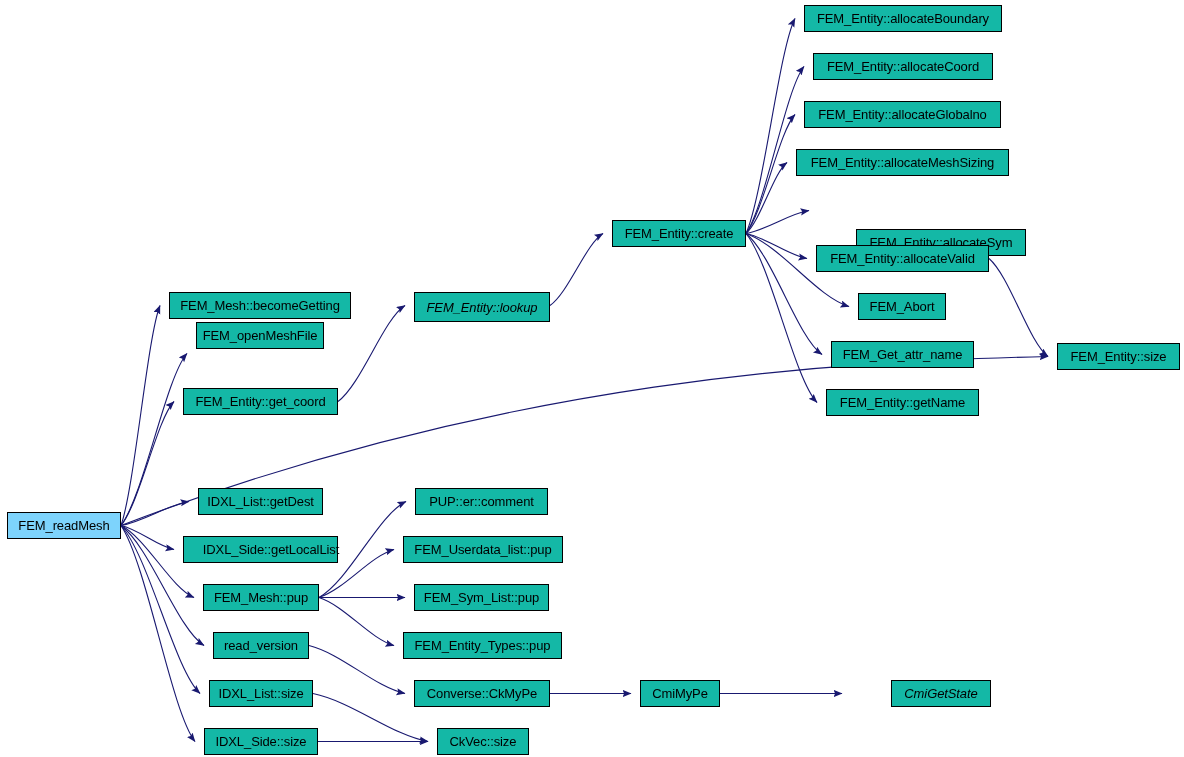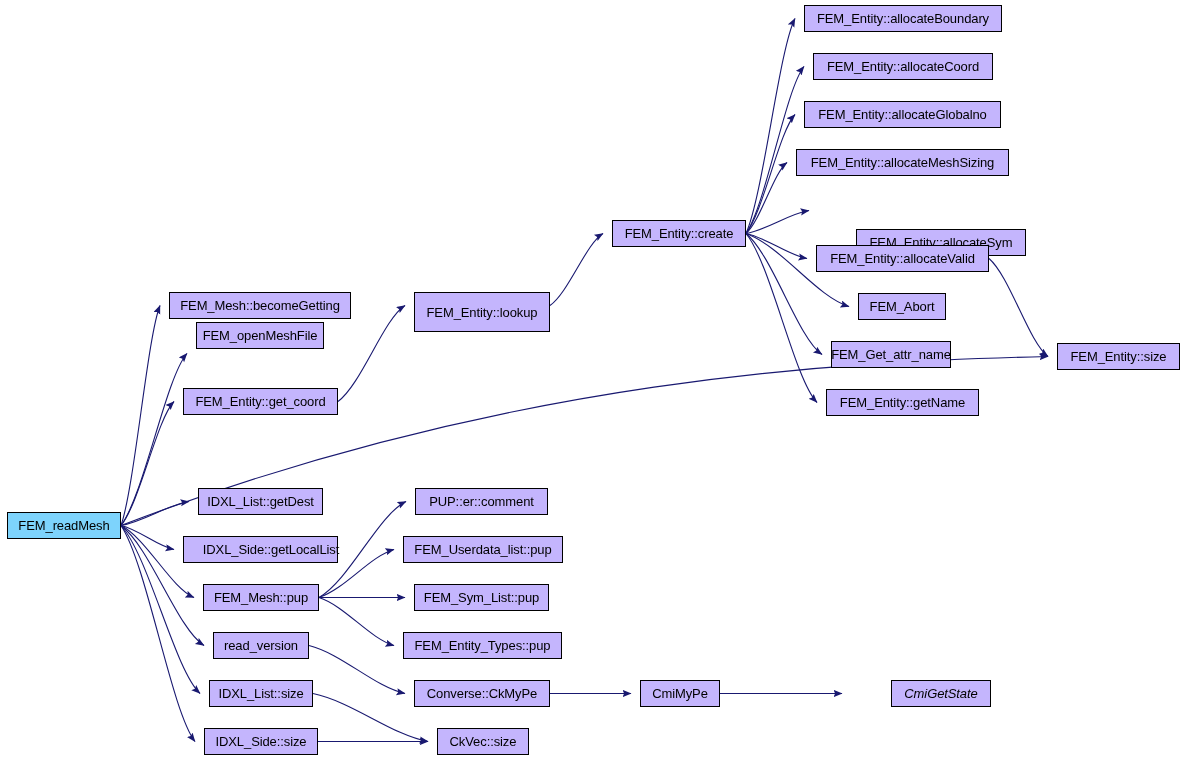--- a/index.html
+++ b/index.html
@@ -20,21 +20,21 @@
     left: 0;
     top: 0;
     width: 1184px;
     height: 757px;
     pointer-events: none;
   }
   .node {
     position: absolute;
     box-sizing: border-box;
     border: 1px solid #000000;
-    background: #c4b5fd;
+    background: #14b8a6;
     color: #000000;
     font-size: 13px;
     line-height: 1;
     display: flex;
     align-items: center;
     justify-content: center;
     white-space: nowrap;
     letter-spacing: -0.1px;
     cursor: pointer;
   }
@@ -90,34 +90,34 @@
       <div class="node current" style="left: 7px; top: 512px; width: 114px; height: 27px;">FEM_readMesh</div>
       <div class="node" style="left: 169px; top: 292px; width: 182px; height: 27px;">FEM_Mesh::becomeGetting</div>
       <div class="node" style="left: 196px; top: 322px; width: 128px; height: 27px;">FEM_openMeshFile</div>
       <div class="node" style="left: 183px; top: 388px; width: 155px; height: 27px;">FEM_Entity::get_coord</div>
       <div class="node" style="left: 198px; top: 488px; width: 125px; height: 27px;">IDXL_List::getDest</div>
       <div class="node" style="left: 183px; top: 536px; width: 155px; height: 27px; padding-left: 21px;">IDXL_Side::getLocalList</div>
       <div class="node" style="left: 203px; top: 584px; width: 116px; height: 27px;">FEM_Mesh::pup</div>
       <div class="node" style="left: 213px; top: 632px; width: 96px; height: 27px;">read_version</div>
       <div class="node" style="left: 209px; top: 680px; width: 104px; height: 27px;">IDXL_List::size</div>
       <div class="node" style="left: 204px; top: 728px; width: 114px; height: 27px;">IDXL_Side::size</div>
-      <div class="node" style="left: 414px; top: 292px; width: 136px; height: 40px;">FEM_Entity::lookup</div>
+      <div class="node" style="left: 414px; top: 292px; width: 136px; height: 30px; font-style: italic;">FEM_Entity::lookup</div>
       <div class="node" style="left: 415px; top: 488px; width: 133px; height: 27px;">PUP::er::comment</div>
       <div class="node" style="left: 403px; top: 536px; width: 160px; height: 27px;">FEM_Userdata_list::pup</div>
       <div class="node" style="left: 414px; top: 584px; width: 135px; height: 27px;">FEM_Sym_List::pup</div>
       <div class="node" style="left: 403px; top: 632px; width: 159px; height: 27px;">FEM_Entity_Types::pup</div>
       <div class="node" style="left: 414px; top: 680px; width: 136px; height: 27px;">Converse::CkMyPe</div>
       <div class="node" style="left: 437px; top: 728px; width: 92px; height: 27px;">CkVec::size</div>
       <div class="node" style="left: 612px; top: 220px; width: 134px; height: 27px;">FEM_Entity::create</div>
       <div class="node" style="left: 640px; top: 680px; width: 80px; height: 27px;">CmiMyPe</div>
       <div class="node" style="left: 891px; top: 680px; width: 100px; height: 27px; font-style: italic;">CmiGetState</div>
       <div class="node" style="left: 804px; top: 5px; width: 198px; height: 27px;">FEM_Entity::allocateBoundary</div>
       <div class="node" style="left: 813px; top: 53px; width: 180px; height: 27px;">FEM_Entity::allocateCoord</div>
       <div class="node" style="left: 804px; top: 101px; width: 197px; height: 27px;">FEM_Entity::allocateGlobalno</div>
       <div class="node" style="left: 796px; top: 149px; width: 213px; height: 27px;">FEM_Entity::allocateMeshSizing</div>
       <div class="node" style="left: 856px; top: 197px; width: 170px; height: 27px; margin-top: 32px;">FEM_Entity::allocateSym</div>
       <div class="node" style="left: 816px; top: 245px; width: 173px; height: 27px;">FEM_Entity::allocateValid</div>
       <div class="node" style="left: 858px; top: 293px; width: 88px; height: 27px;">FEM_Abort</div>
-      <div class="node" style="left: 831px; top: 341px; width: 120px; height: 27px;">FEM_Get_attr_name</div>
+      <div class="node" style="left: 831px; top: 341px; width: 143px; height: 27px;">FEM_Get_attr_name</div>
       <div class="node" style="left: 826px; top: 389px; width: 153px; height: 27px;">FEM_Entity::getName</div>
       <div class="node" style="left: 1057px; top: 343px; width: 123px; height: 27px;">FEM_Entity::size</div>
     </div>
 </div>
 
 </body></html>

